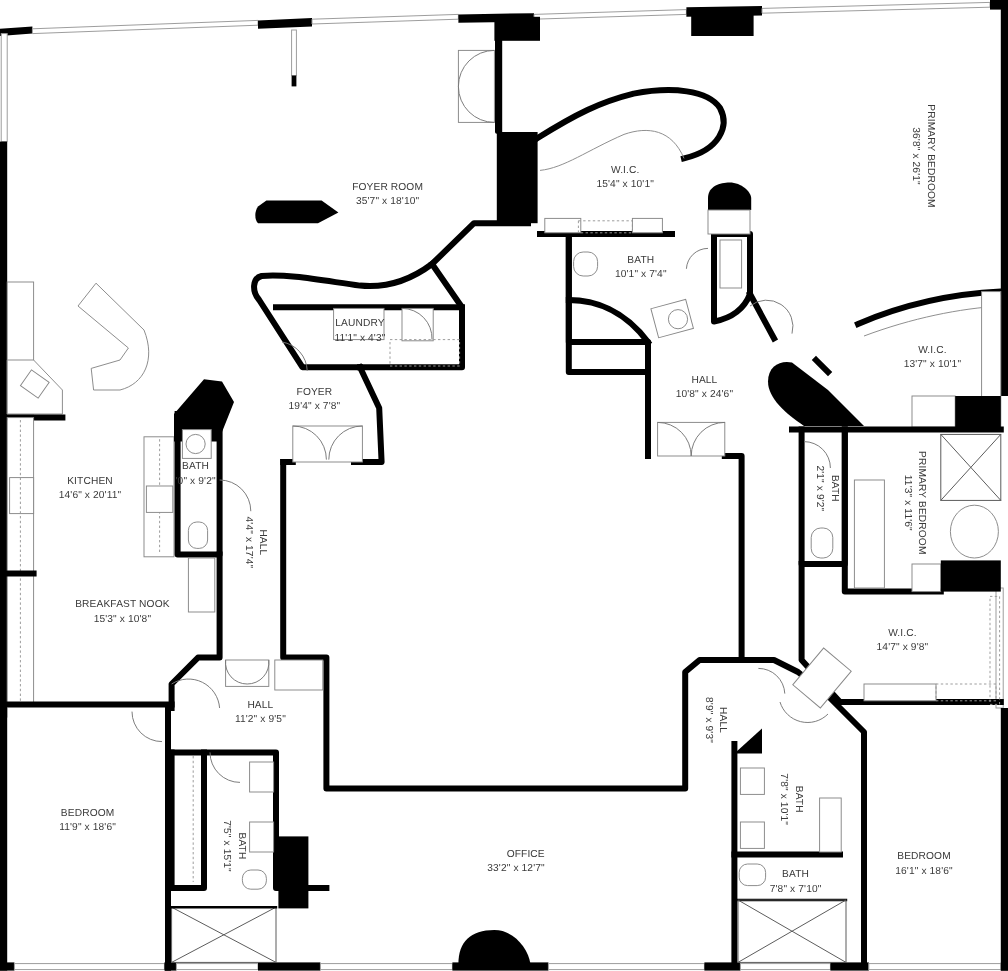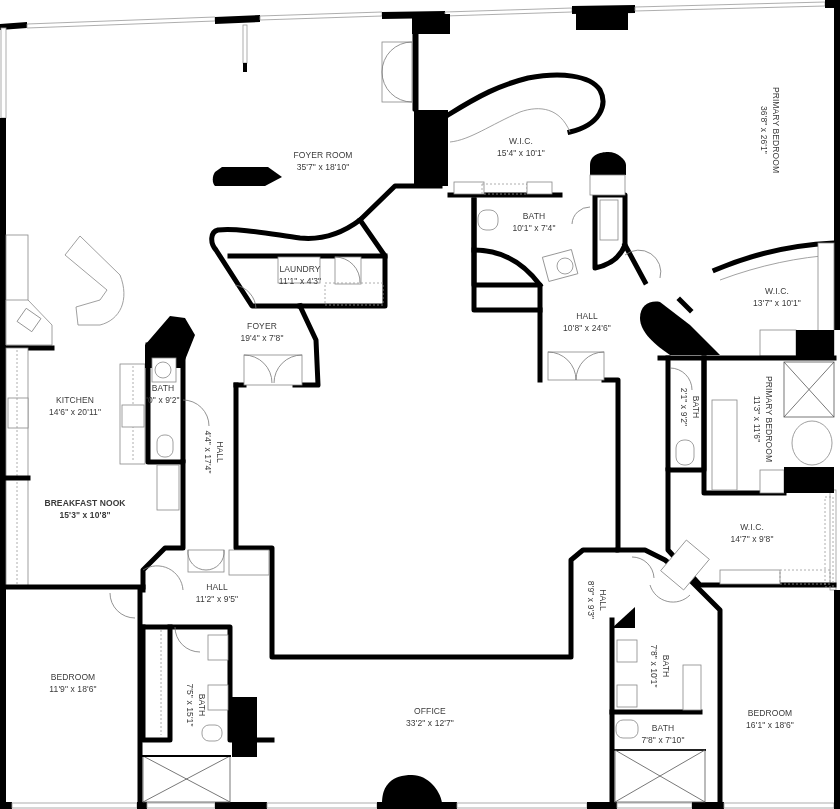--- a/index.html
+++ b/index.html
@@ -258,21 +258,21 @@
       <span class="dims">4'4" x 17'4"</span>
     </div>
     <div class="room-label rot90" style="left: 690px; top: 407px;">
       <span class="name">BATH</span>
       <span class="dims">2'1" x 9'2"</span>
     </div>
     <div class="room-label rot90" style="left: 763px; top: 419px;">
       <span class="name">PRIMARY BEDROOM</span>
       <span class="dims">11'3" x 11'6"</span>
     </div>
-    <div class="room-label" style="left: 85px; top: 509px; font-weight: bold;">
+    <div class="room-label" style="left: 102px; top: 509px;">
       <span class="name">BREAKFAST NOOK</span>
       <span class="dims">15'3" x 10'8"</span>
     </div>
     <div class="room-label" style="left: 752px; top: 533px;">
       <span class="name">W.I.C.</span>
       <span class="dims">14'7" x 9'8"</span>
     </div>
     <div class="room-label" style="left: 217px; top: 593px;">
       <span class="name">HALL</span>
       <span class="dims">11'2" x 9'5"</span>
@@ -286,21 +286,21 @@
       <span class="dims">11'9" x 18'6"</span>
     </div>
     <div class="room-label rot90" style="left: 196px; top: 705px;">
       <span class="name">BATH</span>
       <span class="dims">7'5" x 15'1"</span>
     </div>
     <div class="room-label rot90" style="left: 660px; top: 666px;">
       <span class="name">BATH</span>
       <span class="dims">7'8" x 10'1"</span>
     </div>
-    <div class="room-label" style="left: 430px; top: 717px;">
+    <div class="room-label" style="left: 430px; top: 717px; text-align: right;">
       <span class="name">OFFICE</span>
       <span class="dims">33'2" x 12'7"</span>
     </div>
     <div class="room-label" style="left: 663px; top: 734px;">
       <span class="name">BATH</span>
       <span class="dims">7'8" x 7'10"</span>
     </div>
     <div class="room-label" style="left: 770px; top: 719px;">
       <span class="name">BEDROOM</span>
       <span class="dims">16'1" x 18'6"</span>

